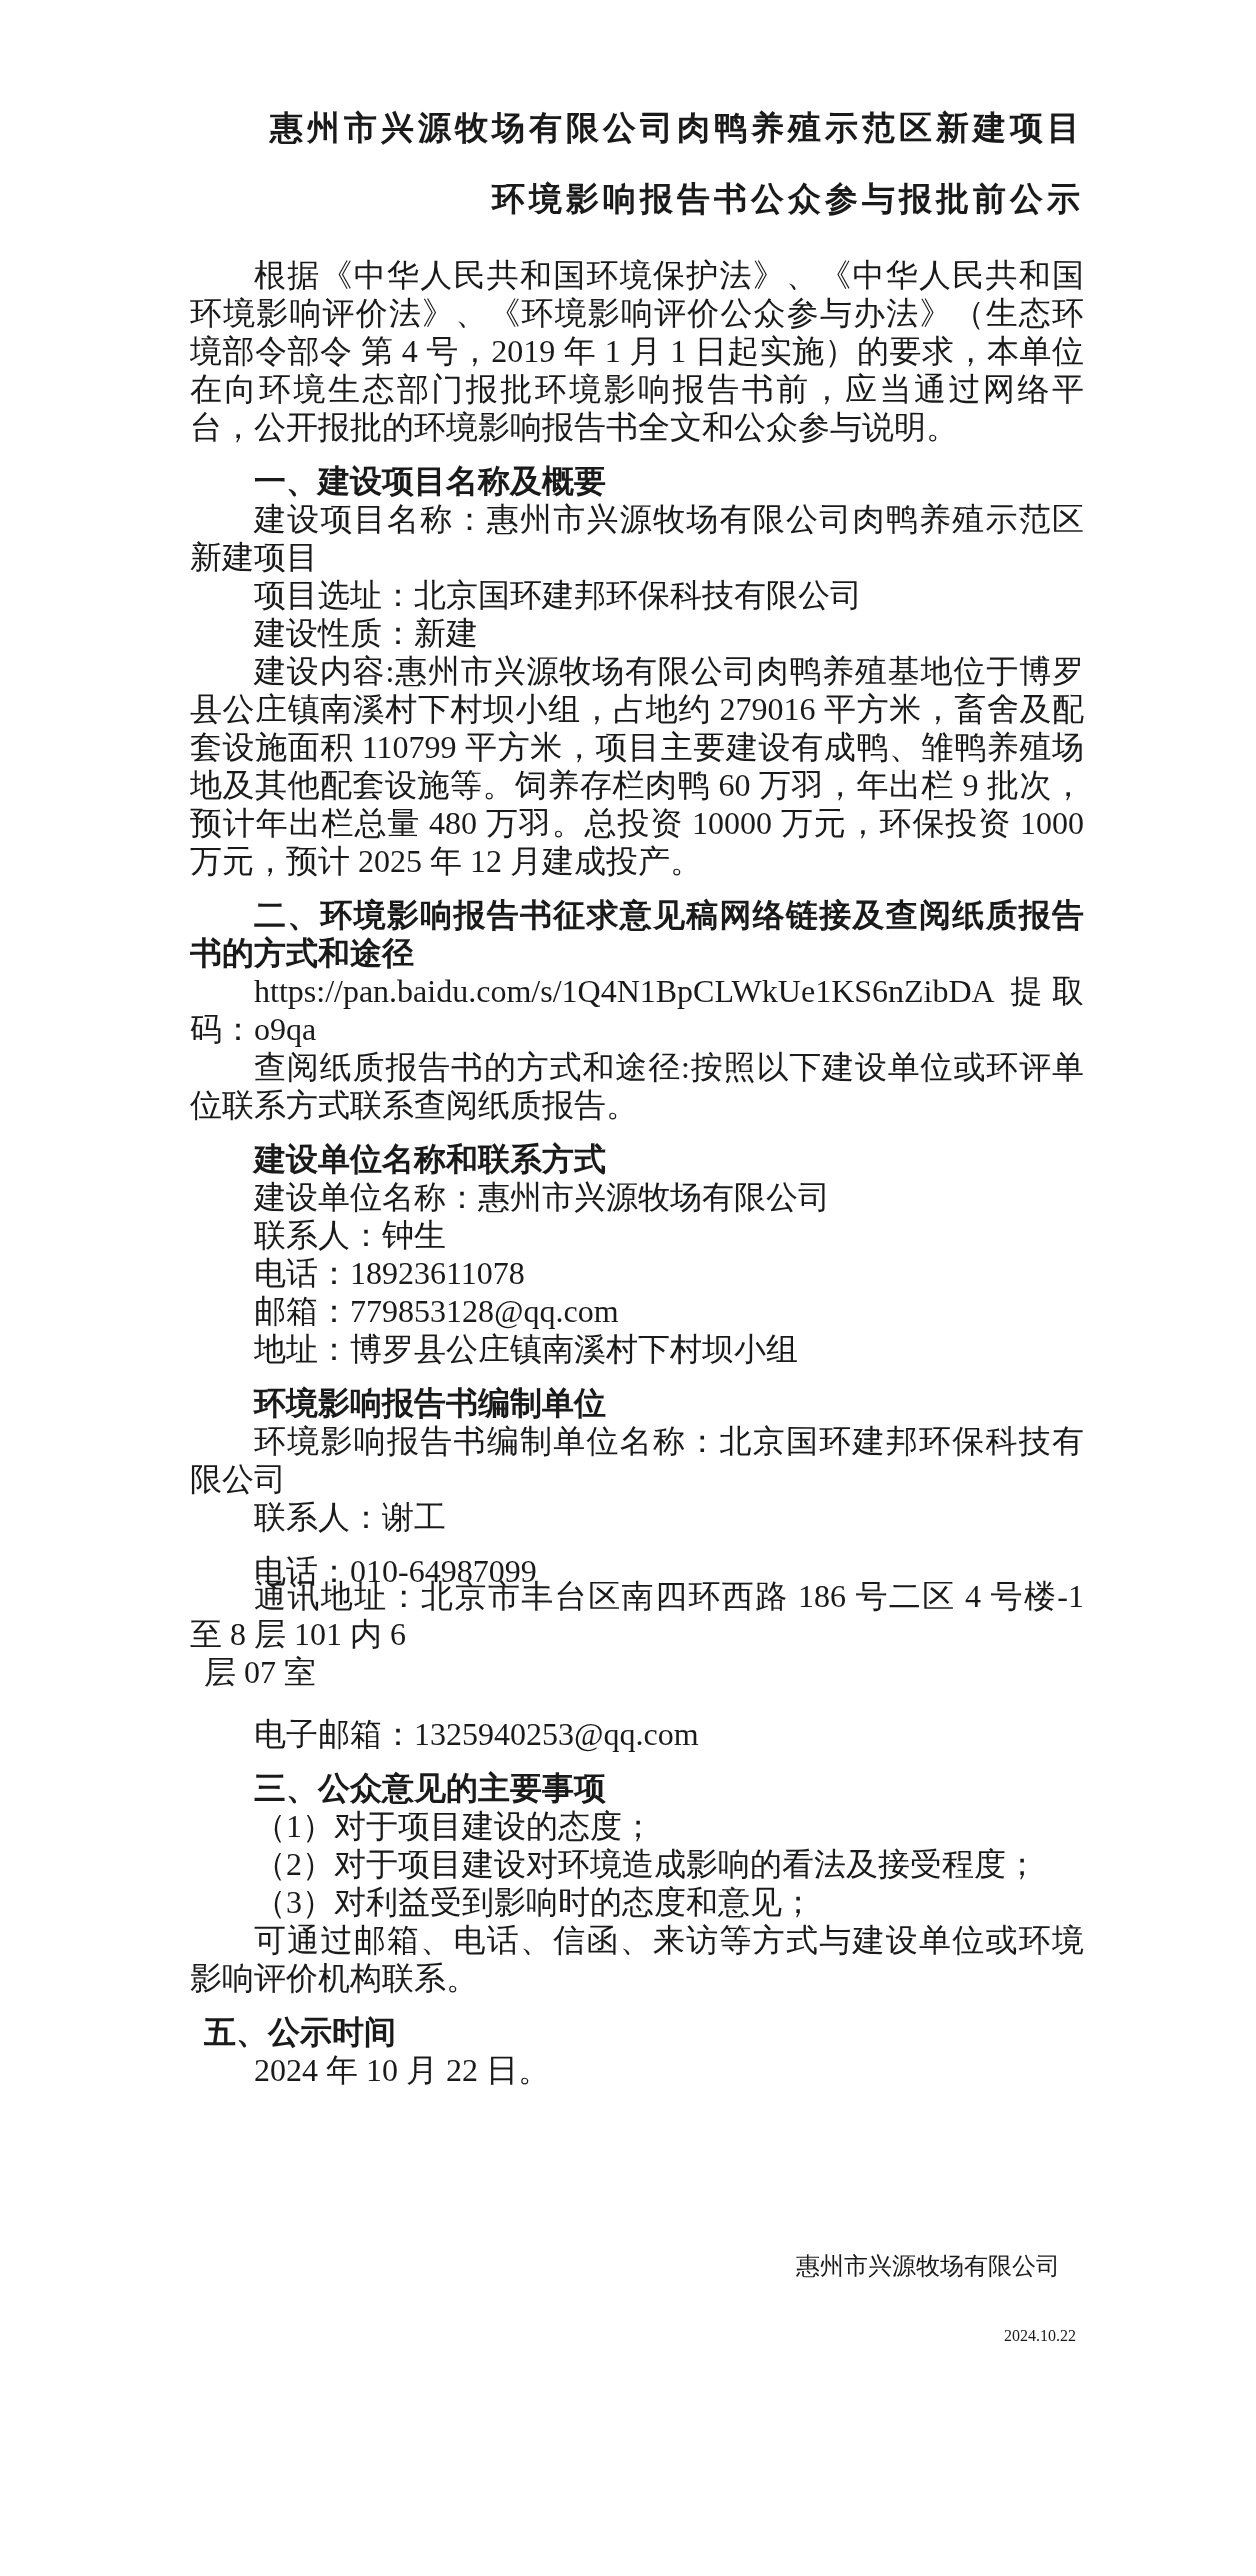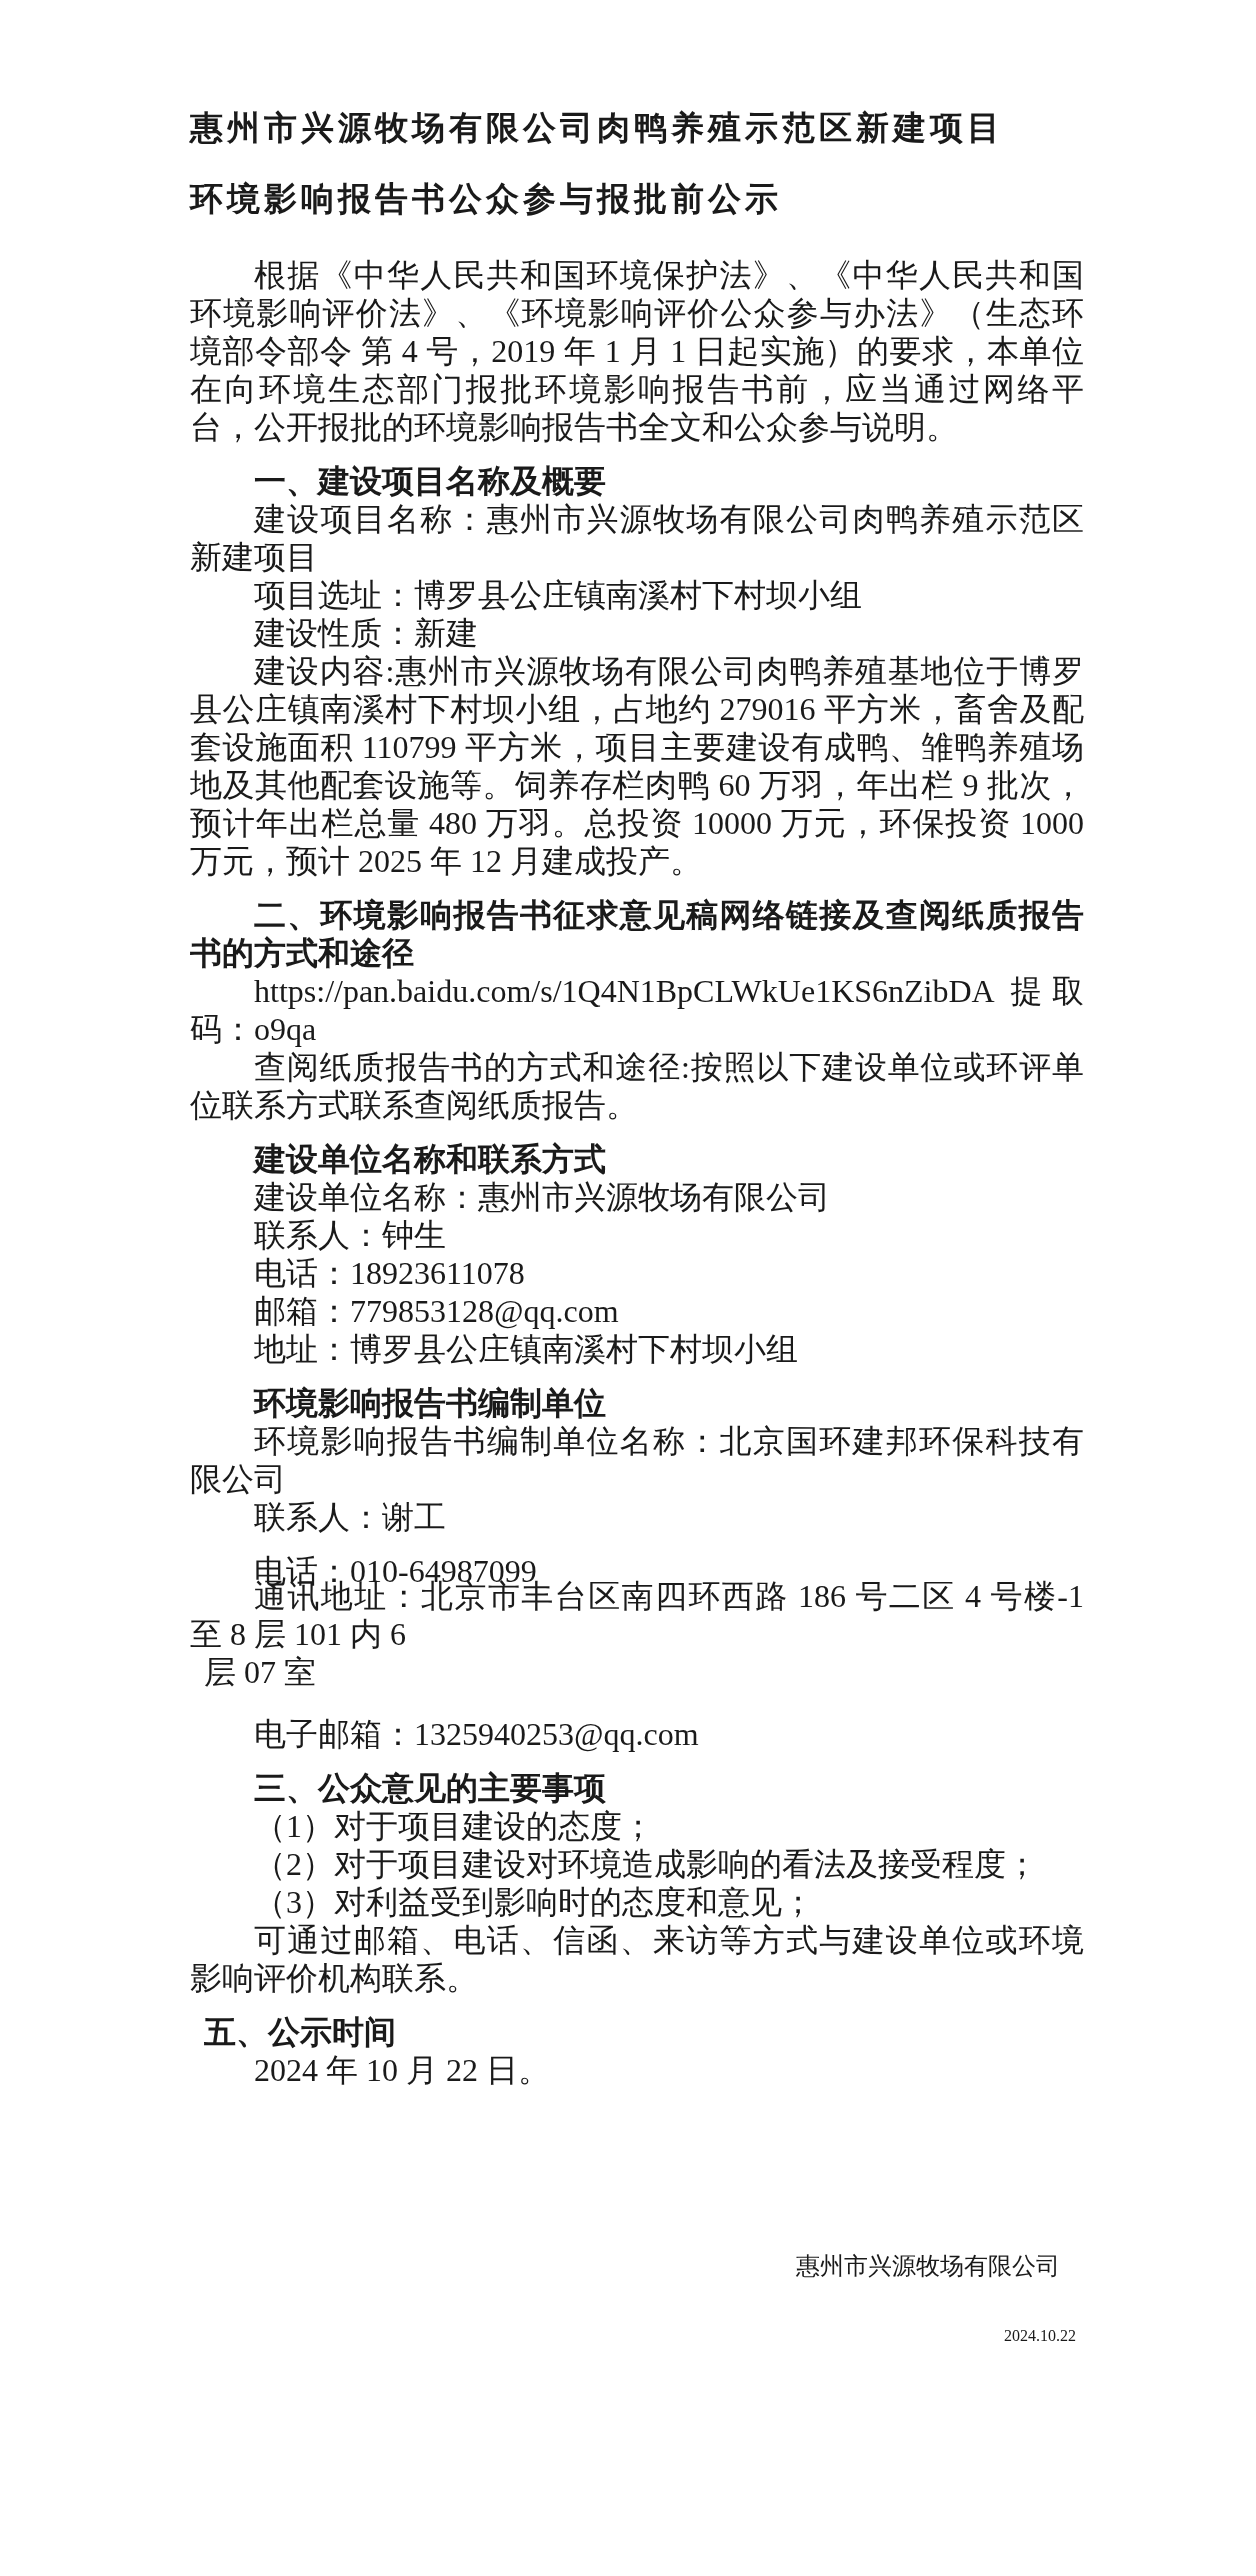--- a/index.html
+++ b/index.html
@@ -14,21 +14,21 @@
     box-sizing: border-box;
     width: 1257px;
     min-height: 2576px;
     padding: 93px 173px 95px 190px;
     background: #ffffff;
   }
   .title-block { margin: 0 0 20.6px 0; }
   .title-line {
     font-size: 33px;
     font-weight: bold;
-    text-align: left;
+    text-align: right;
     line-height: 71px;
     letter-spacing: 4px;
   }
   .p {
     font-size: 32px;
     line-height: 38px;
     margin: 0;
     text-indent: 2em;
     text-align: justify;
   }
@@ -61,21 +61,21 @@
 
   <div class="title-block">
     <div class="title-line">惠州市兴源牧场有限公司肉鸭养殖示范区新建项目</div>
     <div class="title-line">环境影响报告书公众参与报批前公示</div>
   </div>
 
   <p class="p">根据《中华人民共和国环境保护法》、《中华人民共和国环境影响评价法》、《环境影响评价公众参与办法》（生态环境部令部令 第 4 号，2019 年 1 月 1 日起实施）的要求，本单位在向环境生态部门报批环境影响报告书前，应当通过网络平台，公开报批的环境影响报告书全文和公众参与说明。</p>
 
   <p class="p h">一、建设项目名称及概要</p>
   <p class="p">建设项目名称：惠州市兴源牧场有限公司肉鸭养殖示范区新建项目</p>
-  <p class="p">项目选址：博罗县公庄镇南溪村下村坝小组</p>
+  <p class="p">项目选址：北京国环建邦环保科技有限公司</p>
   <p class="p">建设性质：新建</p>
   <p class="p">建设内容:惠州市兴源牧场有限公司肉鸭养殖基地位于博罗县公庄镇南溪村下村坝小组，占地约 279016 平方米，畜舍及配套设施面积 110799 平方米，项目主要建设有成鸭、雏鸭养殖场地及其他配套设施等。饲养存栏肉鸭 60 万羽，年出栏 9 批次，预计年出栏总量 480 万羽。总投资 10000 万元，环保投资 1000 万元，预计 2025 年 12 月建成投产。</p>
 
   <p class="p h">二、环境影响报告书征求意见稿网络链接及查阅纸质报告书的方式和途径</p>
   <p class="p">https://pan.baidu.com/s/1Q4N1BpCLWkUe1KS6nZibDA 提取码：o9qa</p>
   <p class="p">查阅纸质报告书的方式和途径:按照以下建设单位或环评单位联系方式联系查阅纸质报告。</p>
 
   <p class="p h">建设单位名称和联系方式</p>
   <p class="p">建设单位名称：惠州市兴源牧场有限公司</p>
   <p class="p">联系人：钟生</p>

